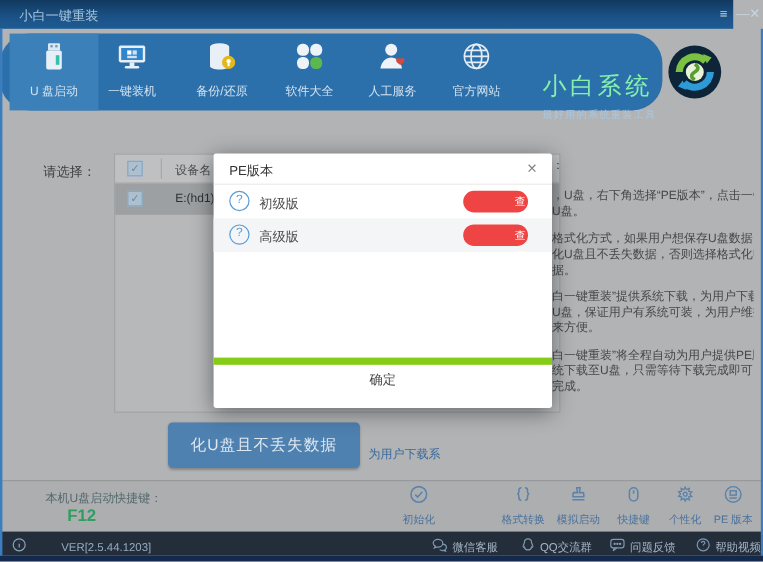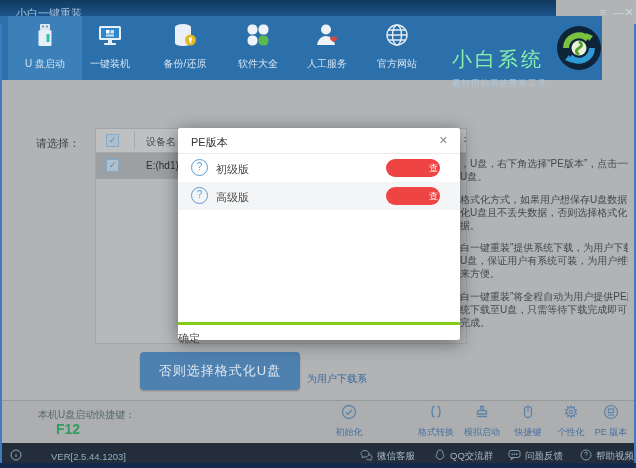--- a/index.html
+++ b/index.html
@@ -1,29 +1,29 @@
 <!DOCTYPE html>
 <html><head>
 <meta charset="utf-8">
 <style>
   * { margin:0; padding:0; box-sizing:border-box; }
   html,body { width:636px; height:468px; background:#888; }
   body { font-family:"Liberation Sans","DejaVu Sans",sans-serif; }
   #window { position:relative; width:636px; height:468px; overflow:hidden; background:#b1b3b5; }
 
   
-  .titlebar { position:absolute; left:0; top:0; width:556px; height:24px;
+  .titlebar { position:absolute; left:0; top:0; width:611px; height:24px;
     background:linear-gradient(180deg,#11395f 0%,#1b5287 60%,#1e5c94 100%); }
   .titlebar .title { position:absolute; left:16px; top:6px; font-size:11px; color:#a9c6de; }
   .tb-btn { position:absolute; top:4px; width:14px; height:16px; text-align:center;
     color:#c9d6e3; font-size:11px; line-height:16px; cursor:default; }
   .tb-menu { left:596px; } .tb-min { left:612px; } .tb-close { left:622px; }
 
   
-  .nav { position:absolute; left:0; top:16px; width:602px; height:64px; background:#2c70ab; }
+  .nav { position:absolute; left:0; top:28px; width:552px; height:64px; background:#2c70ab;border-radius:25px; }
   .nav-item { position:absolute; top:0; width:74px; height:64px; text-align:center; }
   .nav-item.active { background:#3b80b8; }
   .nav-icon { position:absolute; left:50%; top:6px; transform:translateX(-50%); width:26px; height:26px; }
   .nav-label { position:absolute; left:0; right:0; bottom:9px; font-size:10px; color:#d2e2f0; white-space:nowrap; }
   .brand { position:absolute; left:452px; top:30px; }
   .brand-name { font-size:20px; color:#86efac; letter-spacing:3px; }
   .brand-tag { display:block; margin-top:5px; font-size:8.5px; color:#aac8e0; letter-spacing:1px; }
   .brand-logo { position:absolute; left:556px; top:9px; width:46px; height:46px; }
 
   
@@ -86,22 +86,22 @@
   .dlg-header { position:relative; height:26px; border-bottom:1px solid #ebebeb; }
   .dlg-title { position:absolute; left:13px; top:7px; font-size:11px; color:#333; }
   .dlg-close { position:absolute; right:12px; top:6px; font-size:11px; color:#888; }
   .dlg-row { position:relative; height:28px; }
   .dlg-row.alt { background:#f4f5f6; }
   .q-icon { position:absolute; left:13px; top:5px; width:17px; height:17px; border:1.5px solid #5b9bd5;
     border-radius:50%; color:#5b9bd5; font-size:10px; line-height:14px; text-align:center; }
   .dlg-row-label { position:absolute; left:38px; top:8px; font-size:11px; color:#4a4a4a; }
   .pill-btn { position:absolute; right:20px; top:5px; width:54px; height:18px; border-radius:9px;
     background:#ef4444; color:#fff; font-size:9px; text-align:center; line-height:18px;padding-left:41px; }
-  .dlg-footer { position:absolute; left:0; bottom:0; width:282px; height:18px; border-top:3px solid #84cc16;
-    font-size:11px; color:#444; line-height:27px; }
+  .dlg-footer { position:absolute; left:0; bottom:0; width:282px; height:42px; border-top:6px solid #84cc16;
+    font-size:11px; color:#444; text-align:center; line-height:27px; }
 </style>
 </head>
 <body>
 
 <div id="window">
 
   <div class="titlebar">
     <span class="title">小白一键重装</span>
     <span class="tb-btn tb-menu">≡</span>
     <span class="tb-btn tb-min">—</span>
@@ -221,21 +221,21 @@
       <div class="hf" style="top:92px">化U盘且不丢失数据，否则选择格式化U盘</div>
       <div class="hf" style="top:105px">据。</div>
       <div class="hf" style="top:127px">白一键重装”提供系统下载，为用户下载系</div>
       <div class="hf" style="top:140px">U盘，保证用户有系统可装，为用户维护以</div>
       <div class="hf" style="top:153px">来方便。</div>
       <div class="hf" style="top:176px">白一键重装”将全程自动为用户提供PE版本</div>
       <div class="hf" style="top:189px">统下载至U盘，只需等待下载完成即可。U</div>
       <div class="hf" style="top:202px">完成。</div>
     </div>
 
-    <div class="make-btn">否则选择格式化U盘</div>
+    <div class="make-btn">化U盘且不丢失数据</div>
     <span class="custom-link">为用户下载系</span>
   </div>
 
   <div class="edge edge-l"></div>
   <div class="edge edge-r"></div>
 
   <div class="hotkeybar">
     <span class="hk-label">本机U盘启动快捷键：</span>
     <span class="hk-key">F12</span>
 

